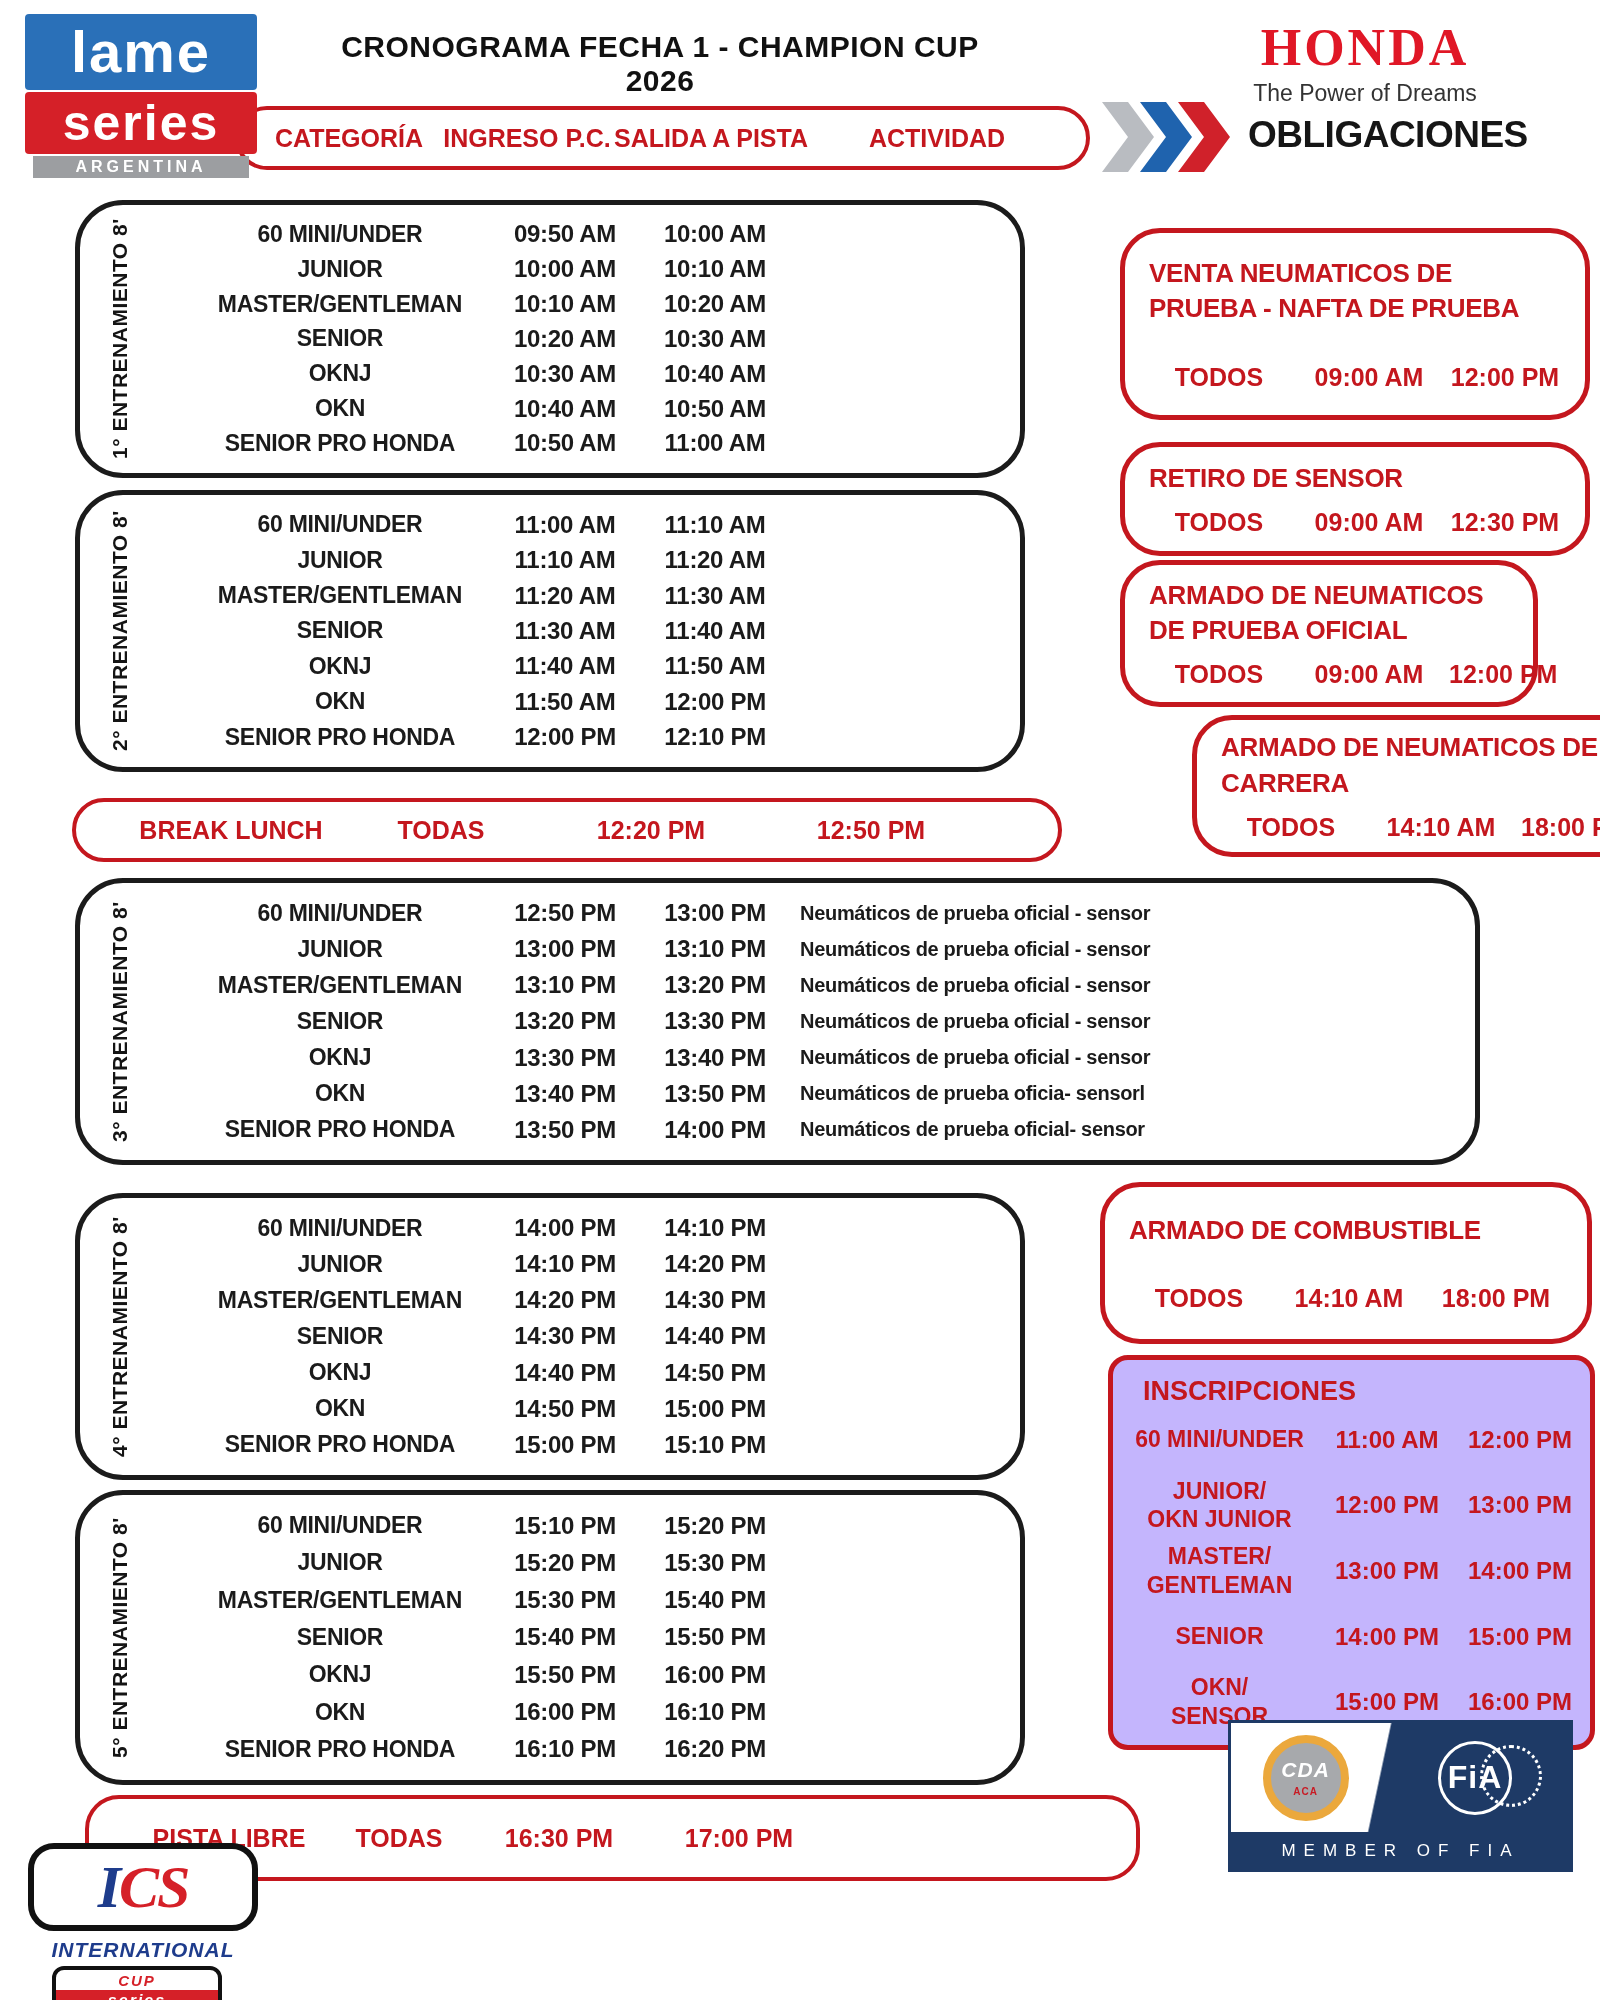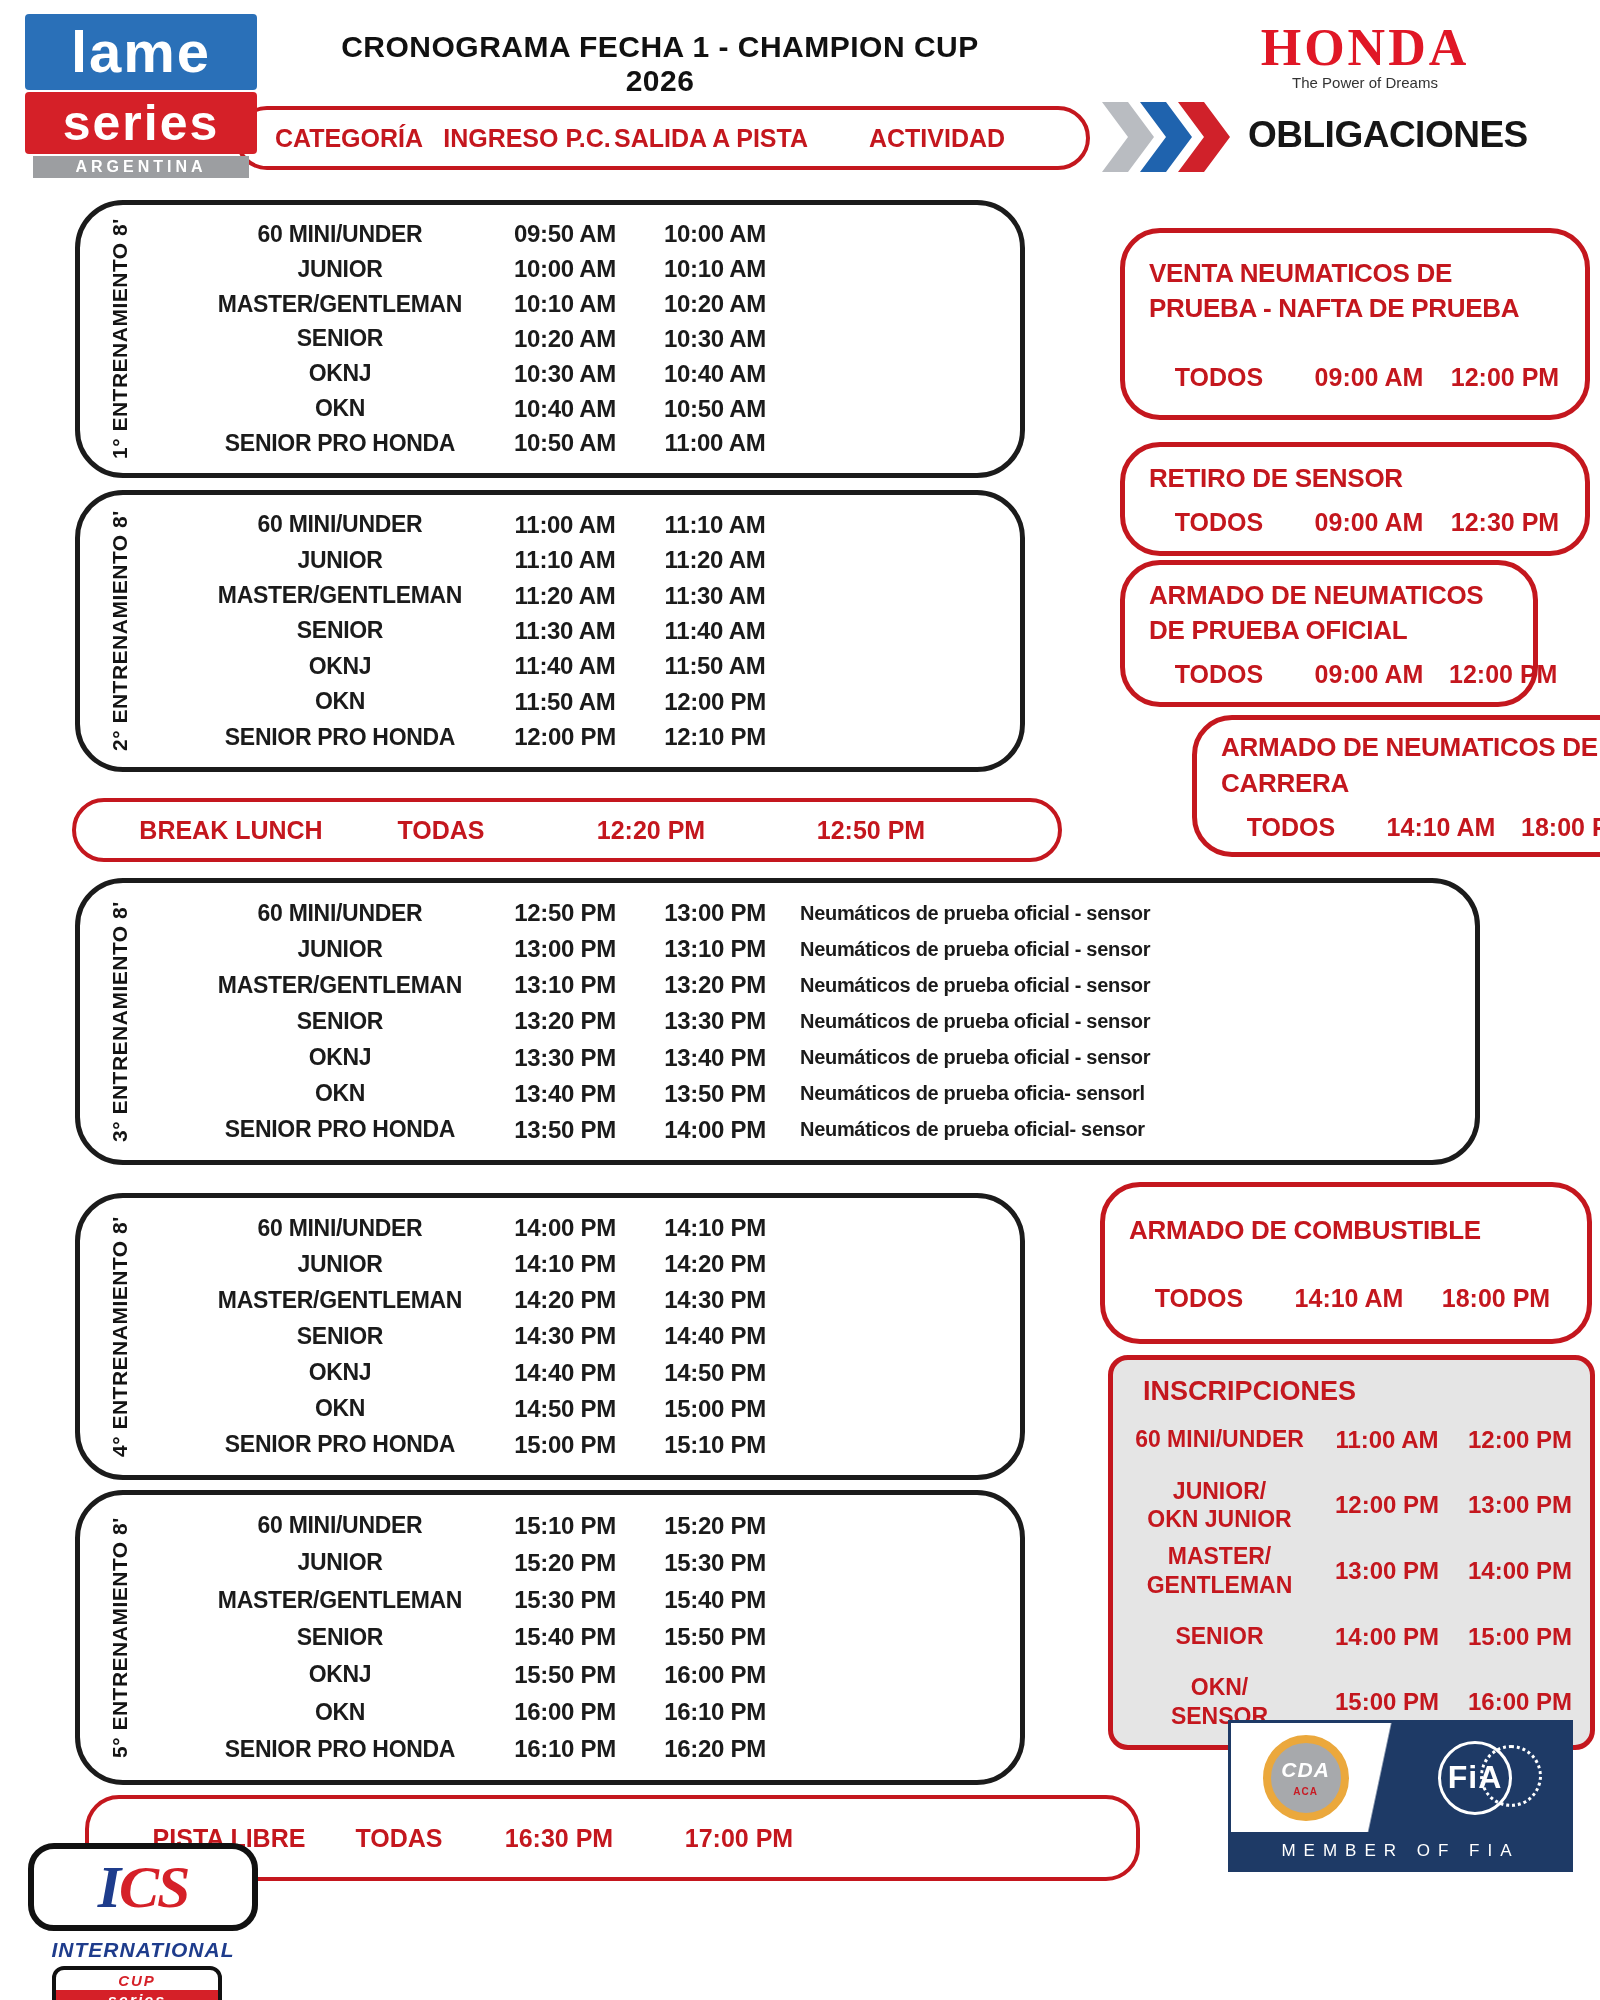--- a/index.html
+++ b/index.html
@@ -19,21 +19,21 @@
   .iame-red{height:62px;background:#D52028;border-radius:4px;margin-top:2px;display:flex;align-items:center;justify-content:center;
     color:#fff;font-weight:bold;font-size:50px;letter-spacing:2px;line-height:1;}
   .iame-gray{height:22px;background:var(--gray);margin:2px 8px 0 8px;display:flex;align-items:center;justify-content:center;
     color:#fff;font-weight:bold;font-size:16px;letter-spacing:4px;}
   .titles{position:absolute;left:320px;top:30px;width:680px;text-align:center;}
   .main-title{font-size:30px;font-weight:bold;letter-spacing:.5px;color:#111;}
   .sub-title{font-size:21px;margin-top:8px;color:#222;letter-spacing:.5px;}
   .honda{position:absolute;left:1200px;top:22px;width:330px;text-align:center;}
   .honda-word{font-family:"Liberation Serif","DejaVu Serif",serif;font-weight:bold;font-size:52px;line-height:1;
     color:var(--honda-red);letter-spacing:3px;}
-  .honda-tag{font-size:15px;color:#333;margin-top:0;}
+  .honda-tag{font-size:23px;color:#333;margin-top:6px;}
   .col-pill{position:absolute;left:235px;top:106px;width:855px;height:64px;border:4px solid var(--red);
     border-radius:34px;background:#fff;z-index:1;}
   .col-pill span{position:absolute;top:50%;transform:translate(-50%,-50%);color:var(--red);
     font-weight:bold;font-size:25px;white-space:nowrap;}
   .ph-cat{left:110px;} .ph-ing{left:288px;} .ph-sal{left:472px;} .ph-act{left:698px;}
   .chevrons{position:absolute;left:1102px;top:102px;z-index:2;}
   .obligaciones-title{position:absolute;left:1248px;top:114px;font-size:37px;font-weight:bold;color:#161616;letter-spacing:-.5px;}
   
   .session{position:absolute;border:5px solid var(--black);border-radius:48px;background:#fff;}
   .v-label{position:absolute;left:28px;top:0;height:100%;display:flex;align-items:center;justify-content:center;
@@ -60,21 +60,21 @@
   .ob-title{font-size:26px;font-weight:bold;line-height:1.35;letter-spacing:-.3px;}
   .ob-times{display:grid;grid-template-columns:140px 160px 1fr;align-items:center;margin-top:12px;}
   .ob-times span{font-weight:bold;font-size:25px;text-align:center;white-space:nowrap;}
   #ob0{left:1120px;top:228px;width:470px;height:192px;gap:25px;}
   #ob1{left:1120px;top:442px;width:470px;height:114px;}
   #ob2{left:1120px;top:560px;width:418px;height:147px;}
   #ob3{left:1192px;top:715px;width:462px;height:142px;}
   #ob4{left:1100px;top:1182px;width:492px;height:162px;}
   
   .ins-box{position:absolute;left:1108px;top:1355px;width:487px;height:395px;border:5px solid var(--red);
-    border-radius:20px;background:#e5e5e5;color:var(--red);padding:16px 12px 10px 14px;display:flex;flex-direction:column;}
+    border-radius:20px;background:#c4b5fd;color:var(--red);padding:16px 12px 10px 14px;display:flex;flex-direction:column;}
   .ins-title{font-size:27px;font-weight:bold;padding-left:16px;}
   .ins-row{display:grid;grid-template-columns:185px 150px 1fr;align-items:center;flex:1;}
   .ins-cat{font-weight:bold;font-size:23px;text-align:center;white-space:pre-line;line-height:1.25;}
   .ins-t{font-weight:bold;font-size:24px;text-align:center;white-space:nowrap;}
   
   .ics-badge{position:absolute;left:28px;top:1843px;width:230px;height:88px;border:6px solid #111;border-radius:26px;
     background:#fff;display:flex;align-items:center;justify-content:center;z-index:3;
     font-family:"Liberation Serif","DejaVu Serif",serif;font-style:italic;font-weight:bold;font-size:60px;line-height:1;letter-spacing:-2px;}
   .ics-i{color:#1E3C8C;} .ics-cs{color:#D52028;}
   .ics-int{position:absolute;left:28px;top:1938px;width:230px;text-align:center;color:#1E3C8C;

